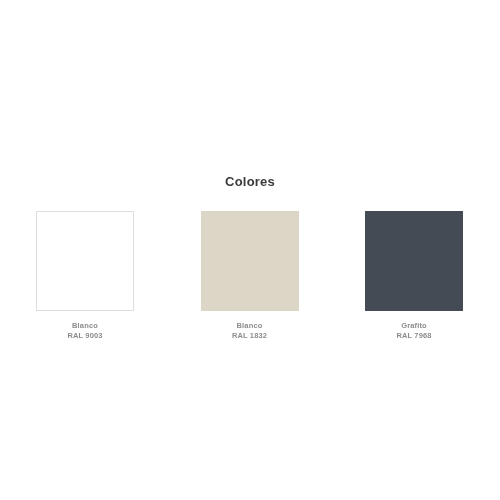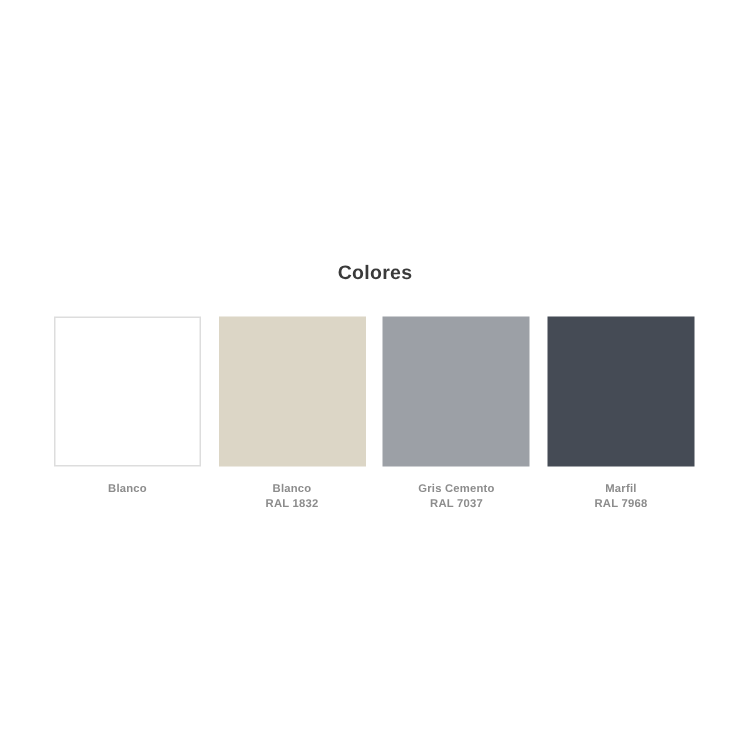--- a/index.html
+++ b/index.html
@@ -90,41 +90,35 @@
 <div id="canvas" style="background: rgb(255, 255, 255);">
 
   <div id="palette-title" style="color: rgb(58, 58, 58);">Colores</div>
 
   <div id="swatch-strip">
 
     <div class="swatch-cell">
       <div class="swatch-chip bordered" style="background: rgb(255, 255, 255); border: 1px solid rgb(221, 221, 221);"></div>
       <div class="swatch-caption" style="color: rgb(140, 140, 140);">
         <span class="swatch-name">Blanco</span>
+        <span class="swatch-code">RAL 9003</span>
       </div>
     </div>
 
     <div class="swatch-cell">
       <div class="swatch-chip" style="background: rgb(220, 214, 198); border: none;"></div>
       <div class="swatch-caption" style="color: rgb(140, 140, 140);">
         <span class="swatch-name">Blanco</span>
         <span class="swatch-code">RAL 1832</span>
       </div>
     </div>
 
-    <div class="swatch-cell">
-      <div class="swatch-chip" style="background: rgb(156, 160, 166); border: none;"></div>
-      <div class="swatch-caption" style="color: rgb(140, 140, 140);">
-        <span class="swatch-name">Gris Cemento</span>
-        <span class="swatch-code">RAL 7037</span>
-      </div>
-    </div>
 
     <div class="swatch-cell">
       <div class="swatch-chip" style="background: rgb(69, 75, 85); border: none;"></div>
       <div class="swatch-caption" style="color: rgb(140, 140, 140);">
-        <span class="swatch-name">Marfil</span>
+        <span class="swatch-name">Grafito</span>
         <span class="swatch-code">RAL 7968</span>
       </div>
     </div>
 
   </div>
 </div>
 
 </body></html>

